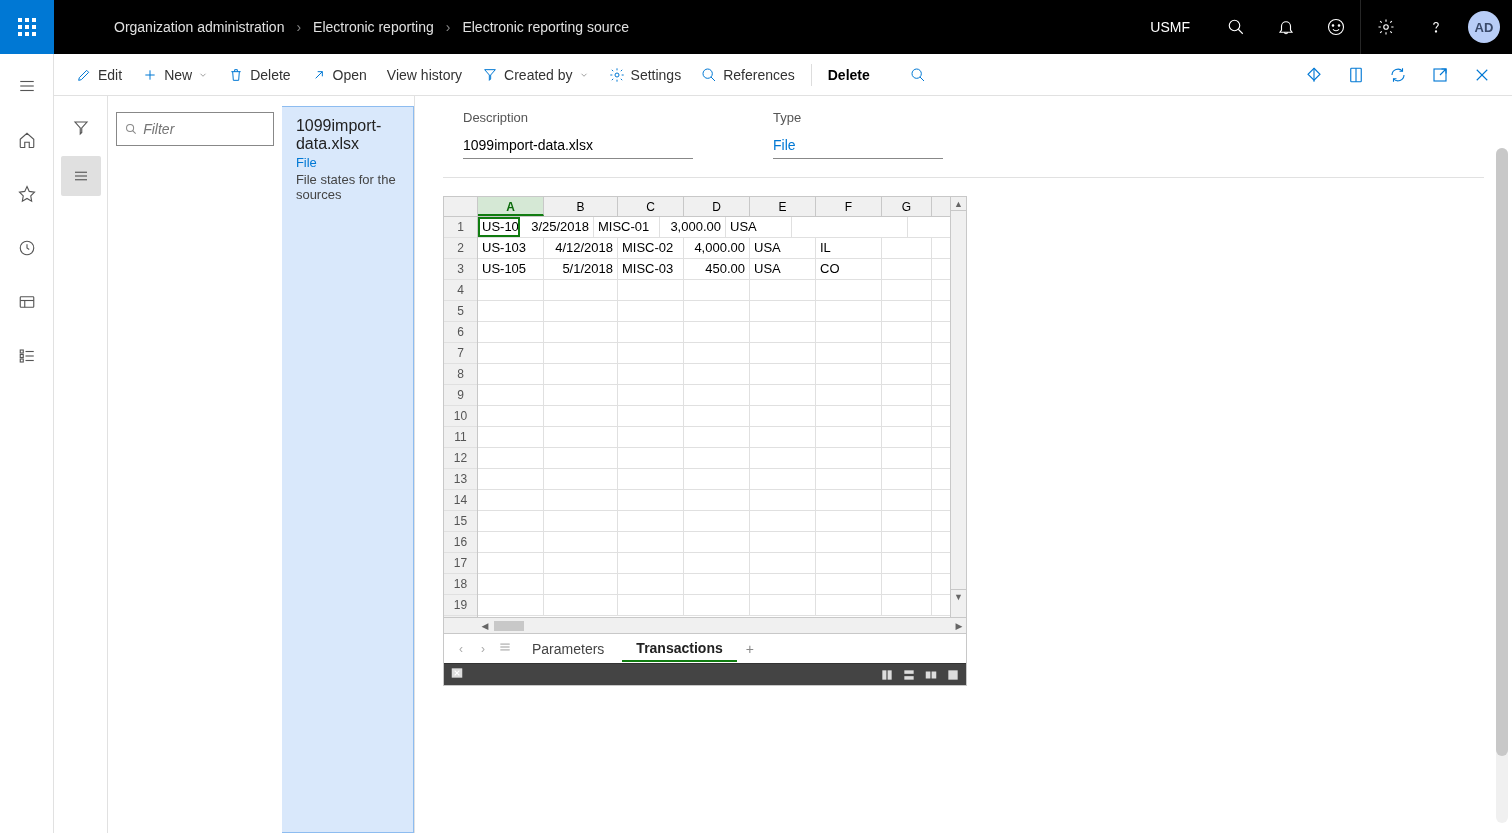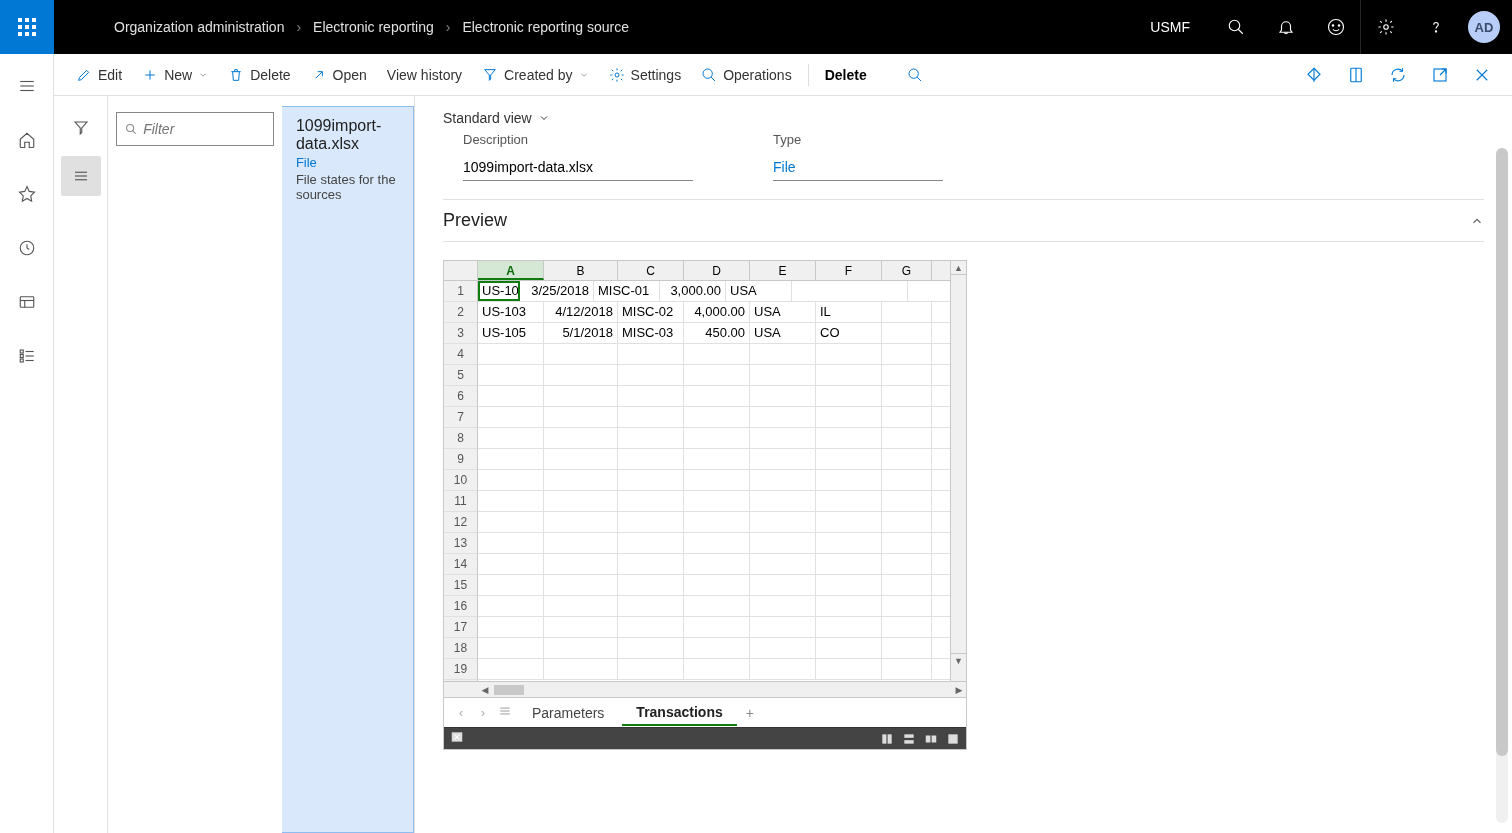--- a/index.html
+++ b/index.html
@@ -266,21 +266,21 @@
             <circle cx="12" cy="12" r="3"></circle>
             <path d="M12 2v3M12 19v3M4.2 4.2l2.1 2.1M17.7 17.7l2.1 2.1M2 12h3M19 12h3M4.2 19.8l2.1-2.1M17.7 6.3l2.1-2.1"></path>
           </svg>
           <span>Settings</span>
         </div>
       <div class="ab-btn">
           <svg viewBox="0 0 24 24">
             <circle cx="10" cy="10" r="7"></circle>
             <line x1="15" y1="15" x2="21" y2="21"></line>
           </svg>
-          <span>Operations</span>
+          <span>References</span>
         </div>
       <div class="ab-sep"></div>
       <div class="ab-btn active">
           <span>Delete</span>
         </div>
       <div class="ab-btn" style="margin-left:20px">
           <svg viewBox="0 0 24 24">
             <circle cx="10" cy="10" r="7"></circle>
             <line x1="15" y1="15" x2="21" y2="21"></line>
           </svg>
@@ -344,44 +344,32 @@
           <input placeholder="Filter" style="">
         </div>
         <div class="list-item sel">
           <div class="li-title">1099import-data.xlsx</div>
           <div class="li-link">File</div>
           <div class="li-sub">File states for the sources</div>
         </div>
       </div>
 
       <div class="detail">
-        <div class="viewsel">
-          <span>Standard view</span>
-          <svg viewBox="0 0 24 24">
-              <path d="M6 9l6 6 6-6"></path>
-            </svg>
-        </div>
 
         <div class="fields">
           <div class="field">
             <div class="field-label">Description</div>
             <input class="field-input" value="1099import-data.xlsx" style="">
           </div>
           <div class="field" style="width:170px">
             <div class="field-label">Type</div>
             <input class="field-input link" value="File" style="">
           </div>
         </div>
 
-        <div class="preview-head">
-          <span class="pt">Preview</span>
-          <svg viewBox="0 0 24 24">
-              <path d="M6 15l6-6 6 6"></path>
-            </svg>
-        </div>
 
         <div class="preview-body">
           <div class="spreadsheet">
             <div class="sheet-grid">
               <div class="rownum-col" id="rownums">
                 <div class="corner"></div>
               <div class="rownum">1</div>
                   <div class="rownum">2</div>
                   <div class="rownum">3</div>
                   <div class="rownum">4</div>

